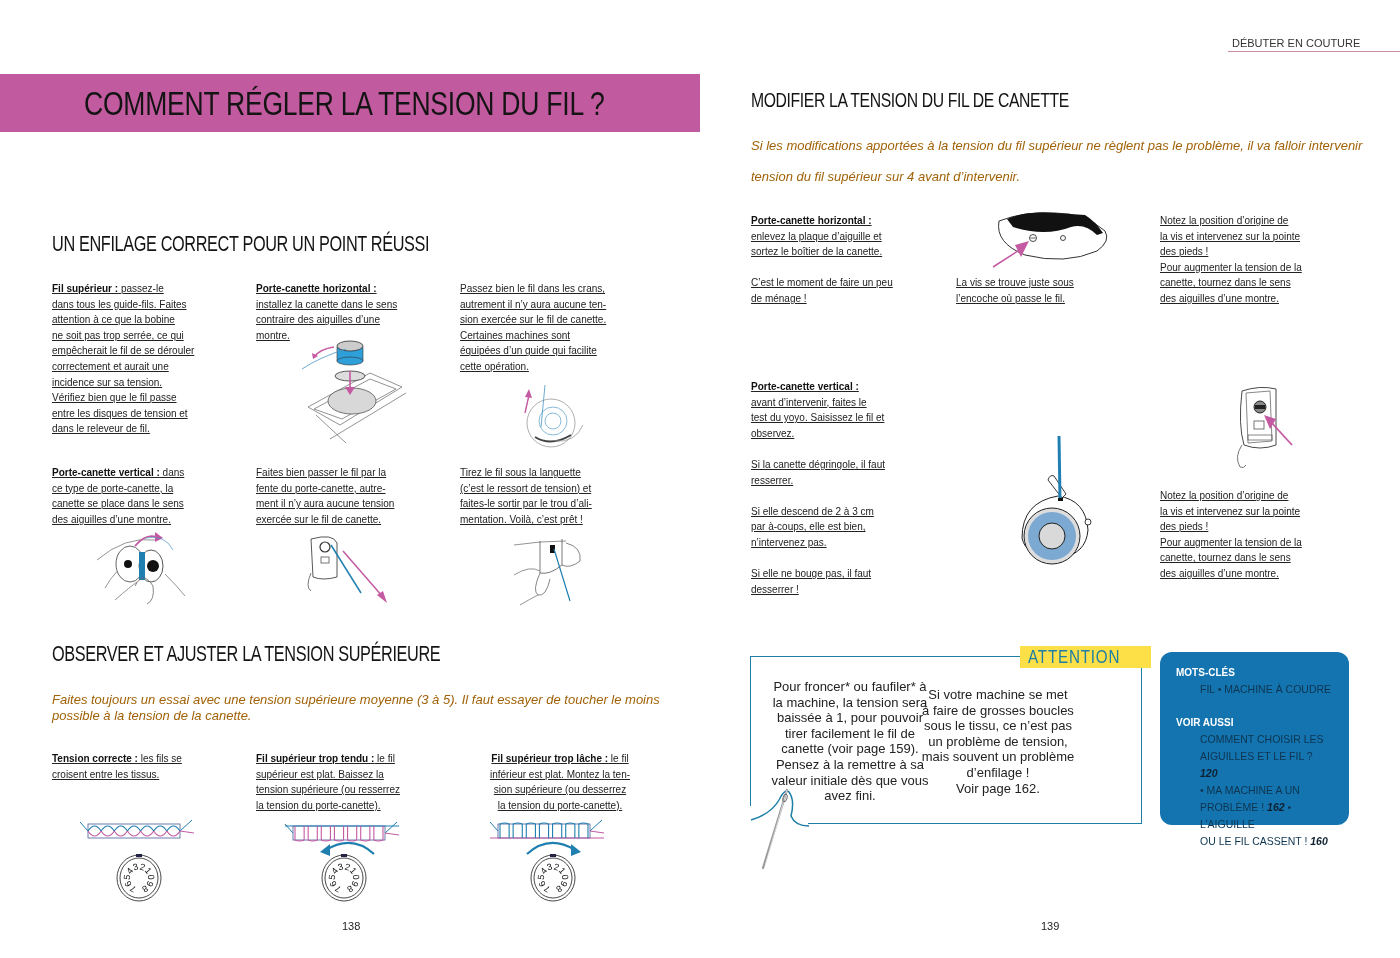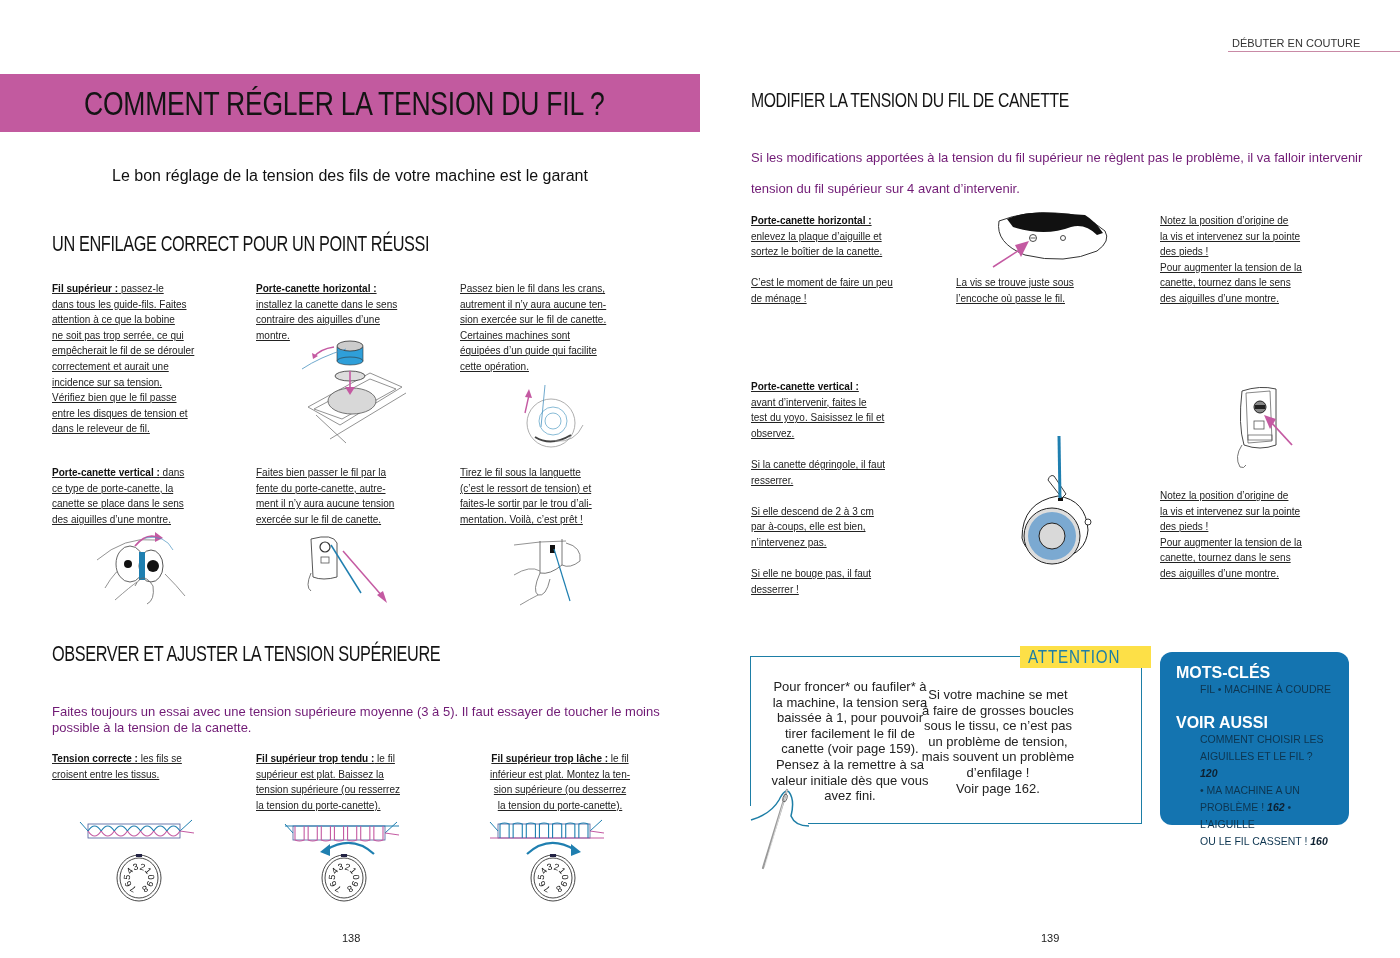--- a/index.html
+++ b/index.html
@@ -2,57 +2,56 @@
 <html><head>
 <meta charset="utf-8">
 <style>
   * { box-sizing: border-box; margin: 0; padding: 0; }
   html, body { width: 1400px; height: 958px; background: #ffffff; overflow: hidden; }
   body { position: relative; font-family: "Liberation Sans", sans-serif; color: #1a1a1a; }
   .abs { position: absolute; }
   .cond { font-family: "Liberation Sans", sans-serif; font-weight: normal; transform-origin: left top; display: inline-block; white-space: nowrap; letter-spacing: -0.5px; }
   .body-text { font-size: 10px; line-height: 15.6px; color: #222; text-decoration: underline; }
   .body-text b { font-weight: bold; color: #111; }
-  .italic { font-size: 13px; line-height: 15.6px; color: #701a75; margin-top: 12px; }
+  .italic { font-style: italic; font-size: 13px; line-height: 15.6px; color: #a16207; }
 
   
   #title-band { left: 0; top: 74px; width: 700px; height: 58px; background: #c25a9f; }
   #title-text { left: 84px; top: 84px; font-size: 34px; color: #141414; transform: scaleX(0.78); font-weight: normal; letter-spacing: -0.3px; }
   #section-label { left: 1232px; top: 37px; font-size: 11px; color: #333; }
   #section-rule { left: 1228px; top: 51px; width: 172px; height: 1px; background: #c98aa6; }
 
   .h2 { font-size: 22px; color: #141414; transform: scaleX(0.74); }
-  .page-num { font-size: 11px; color: #222; margin-top: 12px; }
+  .page-num { font-size: 11px; color: #222; }
 
   
   #attention-box { left: 750px; top: 656px; width: 392px; height: 168px; border: 1.6px solid #1d7ea6; }
   #attention-label-wrap { left: 1020px; top: 646px; background: #fde047; padding: 0 8px; }
   #attention-label { font-size: 19px; color: #1d7ea6; transform: scaleX(0.8); letter-spacing: 1px; }
   .att-text { font-size: 13px; line-height: 15.6px; color: #222; text-align: center; }
 
   
   #keywords-box { left: 1160px; top: 652px; width: 189px; height: 173px; background: #1474b0; border-radius: 12px; padding: 12px 16px; }
-  .kw-title { font-size: 16px; font-weight: bold; color: #ffffff; line-height: 17px; }
+  .kw-title { font-size: 10px; font-weight: bold; color: #ffffff; line-height: 17px; }
   .kw-text { font-size: 10.5px; color: #0d3550; line-height: 17px; padding-left: 24px; }
   .kw-text b { color: #0d2030; font-weight: bold; font-style: italic; }
   .kw-gap { height: 16px; }
 
   svg { position: absolute; overflow: visible; }
 </style>
 </head>
 <body>
 
 <div class="abs" id="section-label">DÉBUTER EN COUTURE</div>
 <div class="abs" id="section-rule"></div>
 
 <div class="abs" id="title-band"></div>
 <div class="abs cond" id="title-text">COMMENT RÉGLER LA TENSION DU FIL ?</div>
 
 <div class="abs" style="left:0; top:167px; width:700px; text-align:center; font-size:16px; line-height:17px; color:#111;">
-  <div>Le bon réglage de la tension des fils de votre machine est le garant</div>
 </div>
 
 <div class="abs cond h2" style="left:52px; top:231px;">UN ENFILAGE CORRECT POUR UN POINT RÉUSSI</div>
 
 <div class="abs body-text" style="left:52px; top:281px; width:195px;">
   <span><b>Fil supérieur :</b><span> passez-le</span></span><br>
   <span>dans tous les guide-fils. Faites</span><br>
   <span>attention à ce que la bobine</span><br>
   <span>ne soit pas trop serrée, ce qui</span><br>
   <span>empêcherait le fil de se dérouler</span><br>

